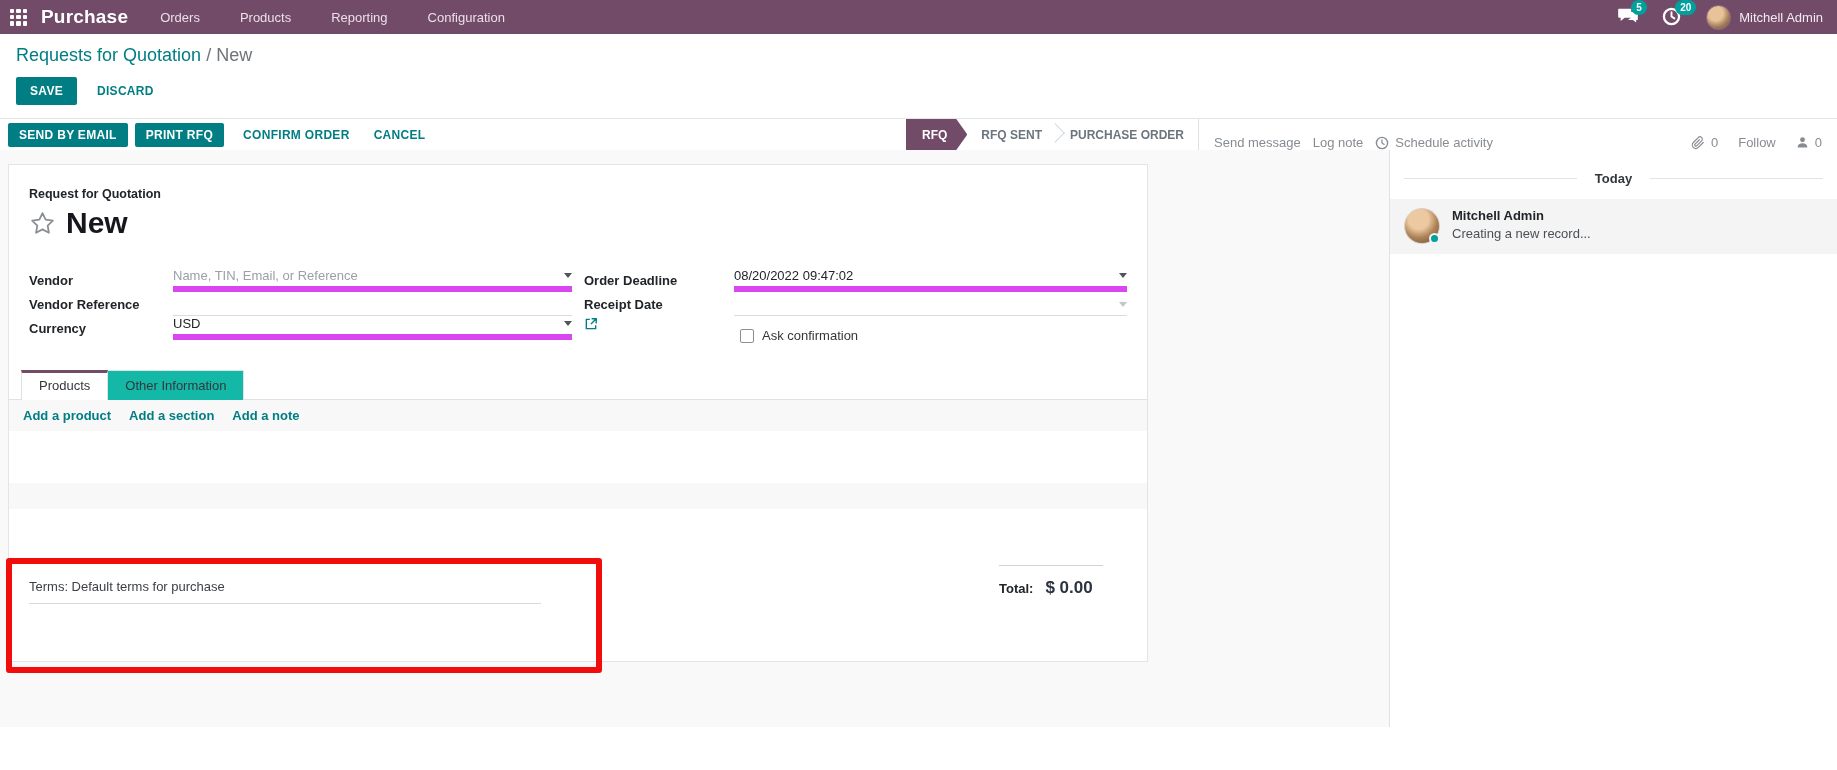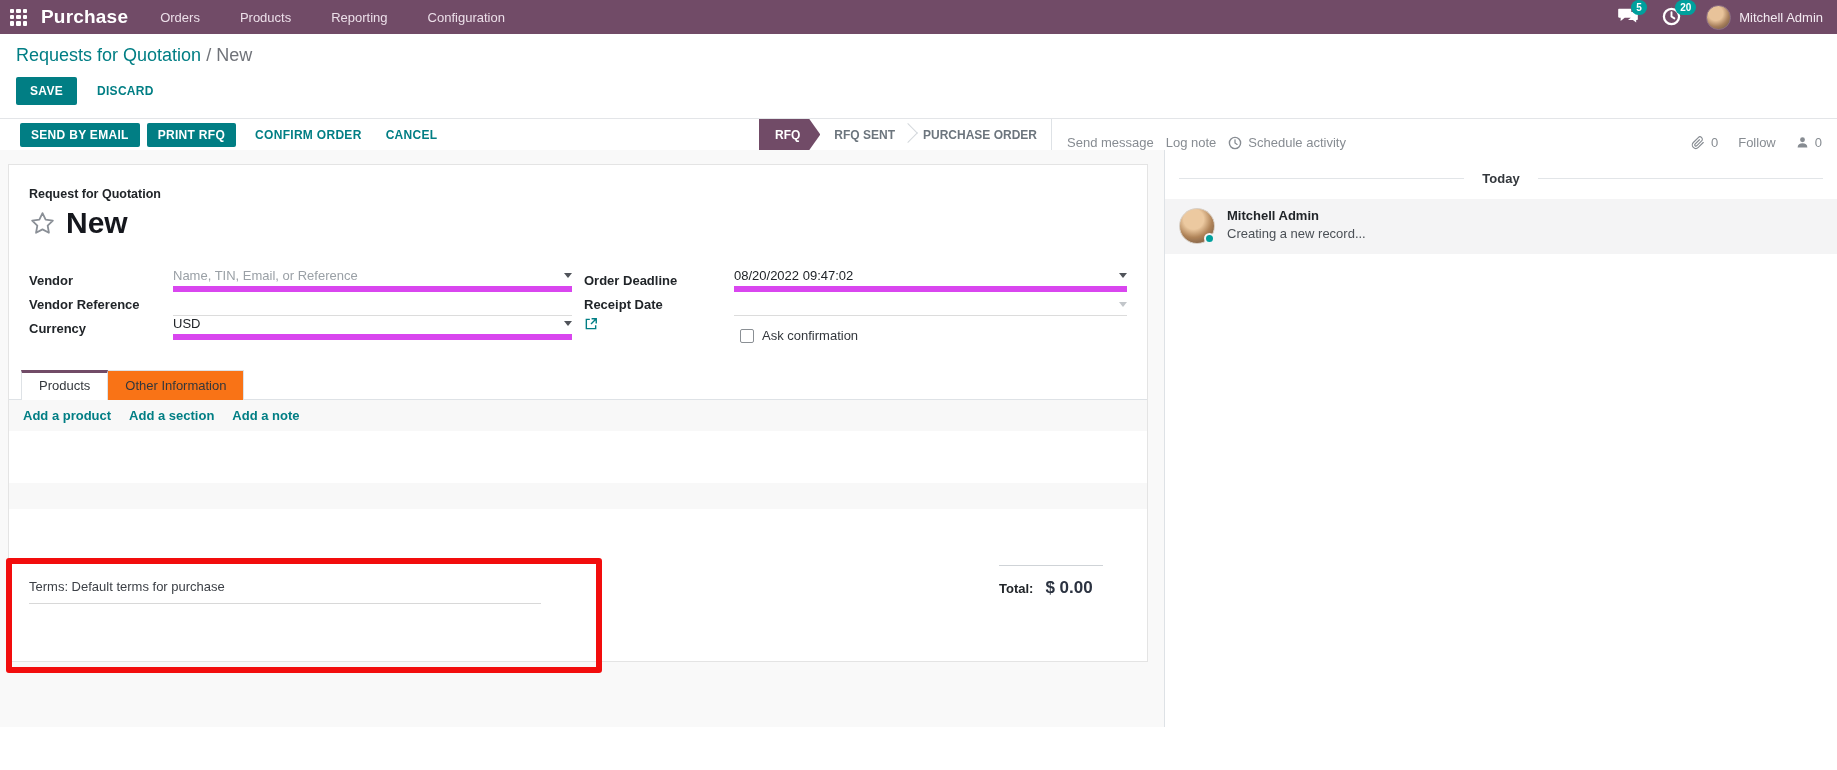--- a/index.html
+++ b/index.html
@@ -30,36 +30,36 @@
   .breadcrumb { font-size:18px; }
   .crumb-link { color:#017E84; cursor:pointer; }
   .crumb-sep, .crumb-current { color:#707379; }
   .save-row { margin-top:11px; display:flex; align-items:center; gap:14px; }
   .btn { font-size:12px; font-weight:700; letter-spacing:.3px; border:none; cursor:pointer; background:none; font-family:inherit; }
   .btn-primary { background:#017E84; color:#fff; padding:7px 14px; border-radius:2px; }
   .btn-link { color:#017E84; padding:7px 6px; }
 
   
   .action-row { display:flex; height:31px; }
-  .action-left { width:1052px; display:flex; align-items:center; padding-left:20px; border-right:1px solid #dee2e6; }
+  .action-left { width:1199px; display:flex; align-items:center; padding-left:8px; border-right:1px solid #dee2e6; }
   .action-left .btn-primary { padding:5px 11px; margin-right:7px; }
   .action-left .btn-link { padding:5px 12px; }
   .statusbar { margin-left:auto; display:flex; align-items:stretch; height:100%; }
   .stage { display:flex; align-items:center; font-size:12px; font-weight:700; color:#6c757d; padding:0 14px; cursor:pointer; position:relative; }
   .stage.active { background:#714B67; color:#fff; padding:0 20px 0 16px;
     clip-path:polygon(0 0, calc(100% - 11px) 0, 100% 50%, calc(100% - 11px) 100%, 0 100%); }
   .stage .chev { position:absolute; right:-6px; top:7px; width:14px; height:14px; border-top:1px solid #d4d8dc; border-right:1px solid #d4d8dc;
     transform:rotate(45deg); pointer-events:none; }
   .chatter-head { flex:1; display:flex; align-items:flex-end; padding:0 15px; color:#878c92; font-size:13px; gap:12px; }
   .chead-item { cursor:pointer; display:flex; align-items:center; gap:6px; }
   .chead-right { margin-left:auto; display:flex; align-items:center; gap:20px; }
 
   
   .main { display:flex; height:577px; }
-  .form-region { width:1165px; background:#f9f9f9; border-right:1px solid #dee2e6; position:relative; }
+  .form-region { width:1390px; background:#f9f9f9; border-right:1px solid #dee2e6; position:relative; }
   .sheet { position:absolute; left:8px; top:14px; width:1140px; height:498px; background:#fff; border:1px solid #e4e4e4; padding:22px 0 0; }
   .sheet-pad { padding:0 20px; }
   .doc-type { font-size:12.5px; font-weight:700; color:#212529; }
   .title-row { display:flex; align-items:center; gap:10px; margin:5px 0 28px; }
   .h-title { font-size:30px; font-weight:700; color:#15171d; }
   .star { width:27px; height:27px; cursor:pointer; }
 
   .fields { display:flex; }
   .fcol-left { width:545px; }
   .fcol-right { width:545px; margin-left:12px; }
@@ -72,21 +72,21 @@
   .fin::placeholder { color:#9aa0a6; }
   .caret { width:0; height:0; border-left:4px solid transparent; border-right:4px solid transparent; border-top:5px solid #50545a; margin-left:6px; cursor:pointer; }
   .caret.light { border-top-color:#c2c6ca; }
   .ext-link { margin-left:10px; cursor:pointer; position:absolute; right:-26px; bottom:3px; }
   .chk-row { display:flex; align-items:center; gap:8px; margin-top:12px; margin-left:156px; }
   .checkbox { width:14px; height:14px; border:1px solid #8a8f94; border-radius:2px; background:#fff; cursor:pointer; }
   .chk-label { font-size:13px; color:#33373c; }
 
   
   .tabs { display:flex; margin-top:27px; padding-left:12px; border-bottom:1px solid #dee2e6; }
-  .tab { font-size:13px; color:#33373c; background:#f97316; border:1px solid #dee2e6; border-bottom:none; padding:7px 17px; cursor:pointer; position:relative; margin-bottom:-1px; }
+  .tab { font-size:13px; color:#33373c; background:#14b8a6; border:1px solid #dee2e6; border-bottom:none; padding:7px 17px; cursor:pointer; position:relative; margin-bottom:-1px; }
   .tab.active { border-top:3px solid #714B67; padding-top:5px; z-index:2; background:#fff; }
   .tab.inactive { border-left:none; }
   .thead { display:flex; align-items:center; font-size:12.5px; font-weight:700; color:#1d2025; padding:9px 0 7px; border-bottom:1px solid #c9cdd1; }
   .c-product { width:262px; padding-left:14px; }
   .c-desc { width:298px; }
   .c-qty { width:96px; text-align:right; }
   .c-price { width:104px; text-align:right; }
   .c-taxes { width:252px; padding-left:14px; }
   .c-sub { flex:1; text-align:right; }
   .c-dots { width:40px; text-align:center; color:#50545a; font-weight:700; font-size:13px; cursor:pointer; }

